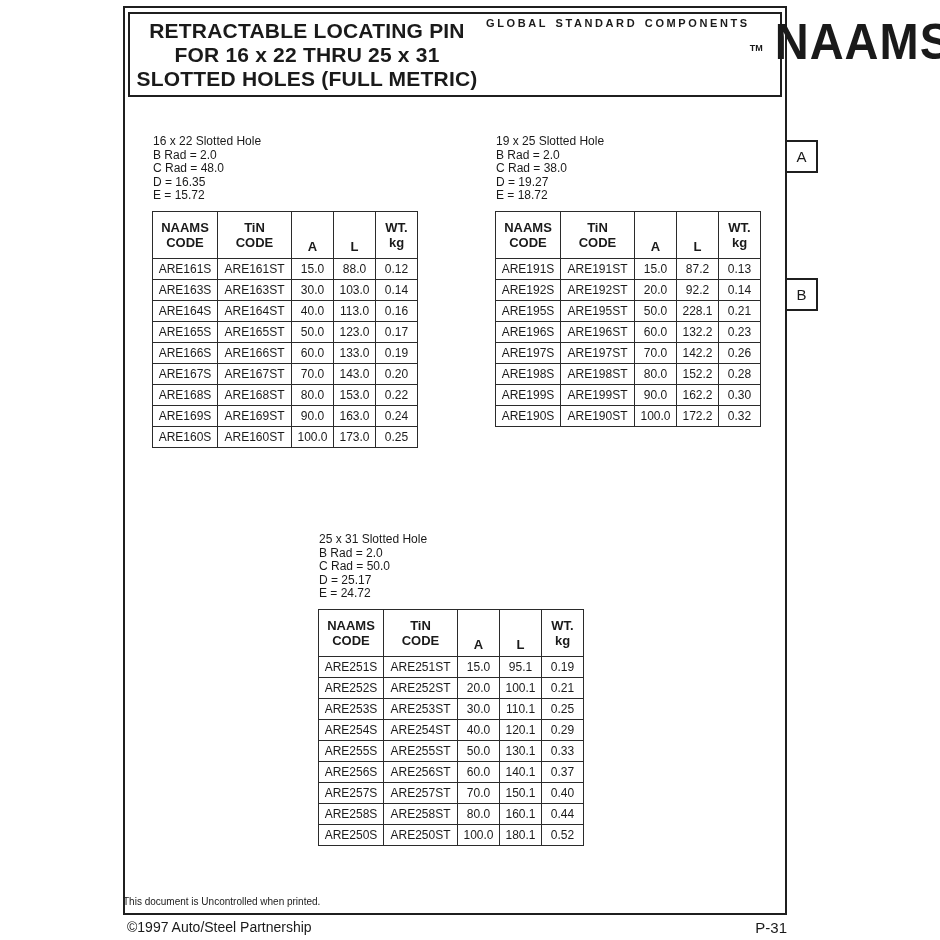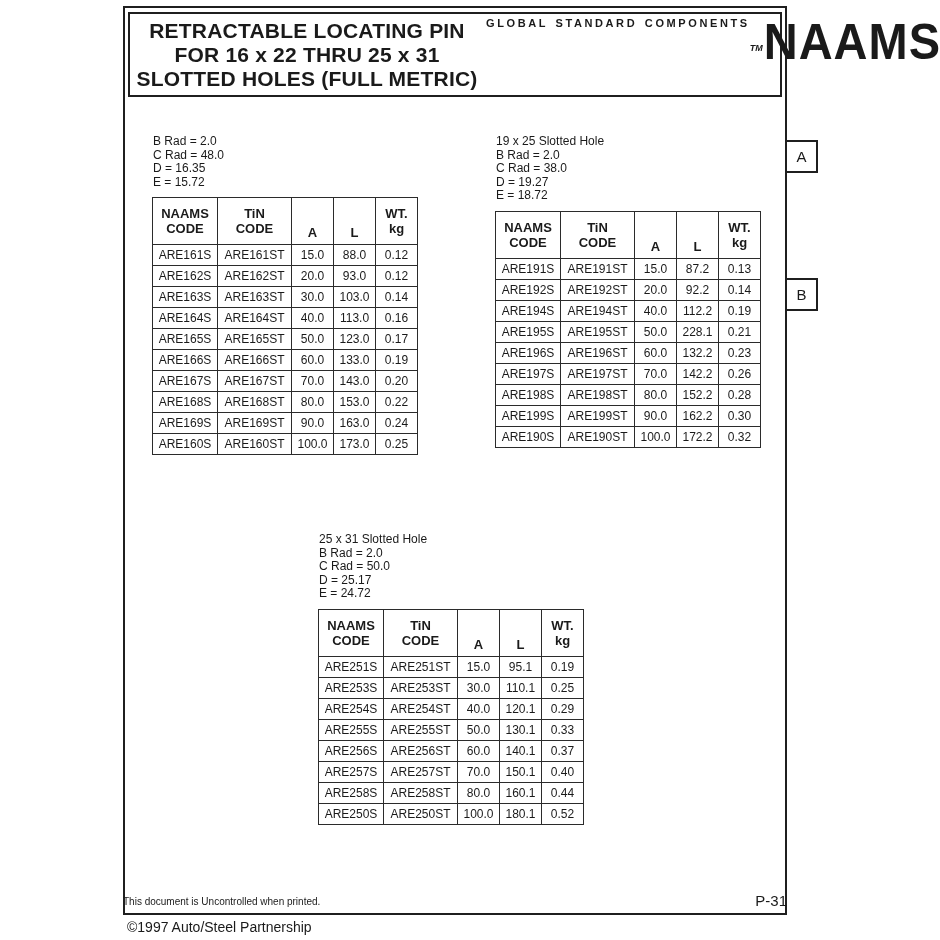--- a/index.html
+++ b/index.html
@@ -24,21 +24,21 @@
   }
   .brand-block{
     width:296px;display:flex;flex-direction:row;
     padding:3px 4px 0 0;box-sizing:border-box;
   }
   .brand-tagline{
     font-size:11px;font-weight:bold;letter-spacing:2.6px;word-spacing:2px;
     white-space:nowrap;padding-left:2px;
   }
   .brand-row{display:flex;align-items:flex-end;height:46px;}
-  .tm-mark{font-size:9px;font-weight:bold;margin:0 1px 10px 0;font-style:italic;}
+  .tm-mark{font-size:9px;font-weight:bold;margin:0 12px 10px 0;}
   .brand-name{
     font-size:47px;font-weight:bold;letter-spacing:1px;line-height:41px;
     transform:scaleY(1.05);transform-origin:bottom left;
   }
   .globe{margin:0 0 1px 3px;}
   .brand-rule{border-top:3px solid #1f1f1f;margin-top:2px;}
   .brand-sub{
     display:flex;justify-content:space-between;align-items:center;
     padding:3px 18px 0 8px;font-size:14px;
   }
@@ -66,21 +66,21 @@
   .marker{
     position:absolute;left:785px;width:33px;height:33px;
     border:2px solid #1f1f1f;box-sizing:border-box;background:#fff;
     display:flex;align-items:center;justify-content:center;font-size:15px;
   }
   .marker-a{top:140px;}
   .marker-b{top:278px;}
   
   .footer-copy{position:absolute;left:127px;top:919px;font-size:14px;}
   .footer-notice{position:absolute;left:123px;top:896px;width:664px;text-align:left;font-size:10px;}
-  .footer-page{position:absolute;left:687px;top:892px;width:100px;text-align:right;font-size:15px;}
+  .footer-page{position:absolute;left:687px;top:919px;width:100px;text-align:right;font-size:15px;}
 </style>
 </head>
 <body>
 
 <div class="doc-box">
 
   <div class="header-box">
     <div class="title-block">
         <div>RETRACTABLE LOCATING PIN</div>
         <div>FOR 16 x 22 THRU 25 x 31</div>
@@ -110,20 +110,21 @@
       <div class="brand-rule"></div>
       <div class="brand-sub">
         <span>Assembly</span>
         <span>04/30/15</span>
       </div>
     </div>
   </div>
 
   <div class="section sec-1">
     <div class="info-lines">
+        <div>16 x 22 Slotted Hole</div>
         <div>B Rad = 2.0</div>
         <div>C Rad = 48.0</div>
         <div>D = 16.35</div>
         <div>E = 15.72</div>
       </div>
     <table class="spec">
       <colgroup>
           <col style="width:65px">
           <col style="width:74px">
           <col style="width:42px">
@@ -141,27 +142,20 @@
       </thead>
       <tbody>
           <tr>
             <td>ARE161S</td>
             <td>ARE161ST</td>
             <td>15.0</td>
             <td>88.0</td>
             <td>0.12</td>
           </tr>
           <tr>
-            <td>ARE162S</td>
-            <td>ARE162ST</td>
-            <td>20.0</td>
-            <td>93.0</td>
-            <td>0.12</td>
-          </tr>
-          <tr>
             <td>ARE163S</td>
             <td>ARE163ST</td>
             <td>30.0</td>
             <td>103.0</td>
             <td>0.14</td>
           </tr>
           <tr>
             <td>ARE164S</td>
             <td>ARE164ST</td>
             <td>40.0</td>
@@ -248,27 +242,20 @@
             <td>0.13</td>
           </tr>
           <tr>
             <td>ARE192S</td>
             <td>ARE192ST</td>
             <td>20.0</td>
             <td>92.2</td>
             <td>0.14</td>
           </tr>
           <tr>
-            <td>ARE194S</td>
-            <td>ARE194ST</td>
-            <td>40.0</td>
-            <td>112.2</td>
-            <td>0.19</td>
-          </tr>
-          <tr>
             <td>ARE195S</td>
             <td>ARE195ST</td>
             <td>50.0</td>
             <td>228.1</td>
             <td>0.21</td>
           </tr>
           <tr>
             <td>ARE196S</td>
             <td>ARE196ST</td>
             <td>60.0</td>
@@ -334,20 +321,27 @@
       </thead>
       <tbody>
           <tr>
             <td>ARE251S</td>
             <td>ARE251ST</td>
             <td>15.0</td>
             <td>95.1</td>
             <td>0.19</td>
           </tr>
           <tr>
+            <td>ARE252S</td>
+            <td>ARE252ST</td>
+            <td>20.0</td>
+            <td>100.1</td>
+            <td>0.21</td>
+          </tr>
+          <tr>
             <td>ARE253S</td>
             <td>ARE253ST</td>
             <td>30.0</td>
             <td>110.1</td>
             <td>0.25</td>
           </tr>
           <tr>
             <td>ARE254S</td>
             <td>ARE254ST</td>
             <td>40.0</td>

